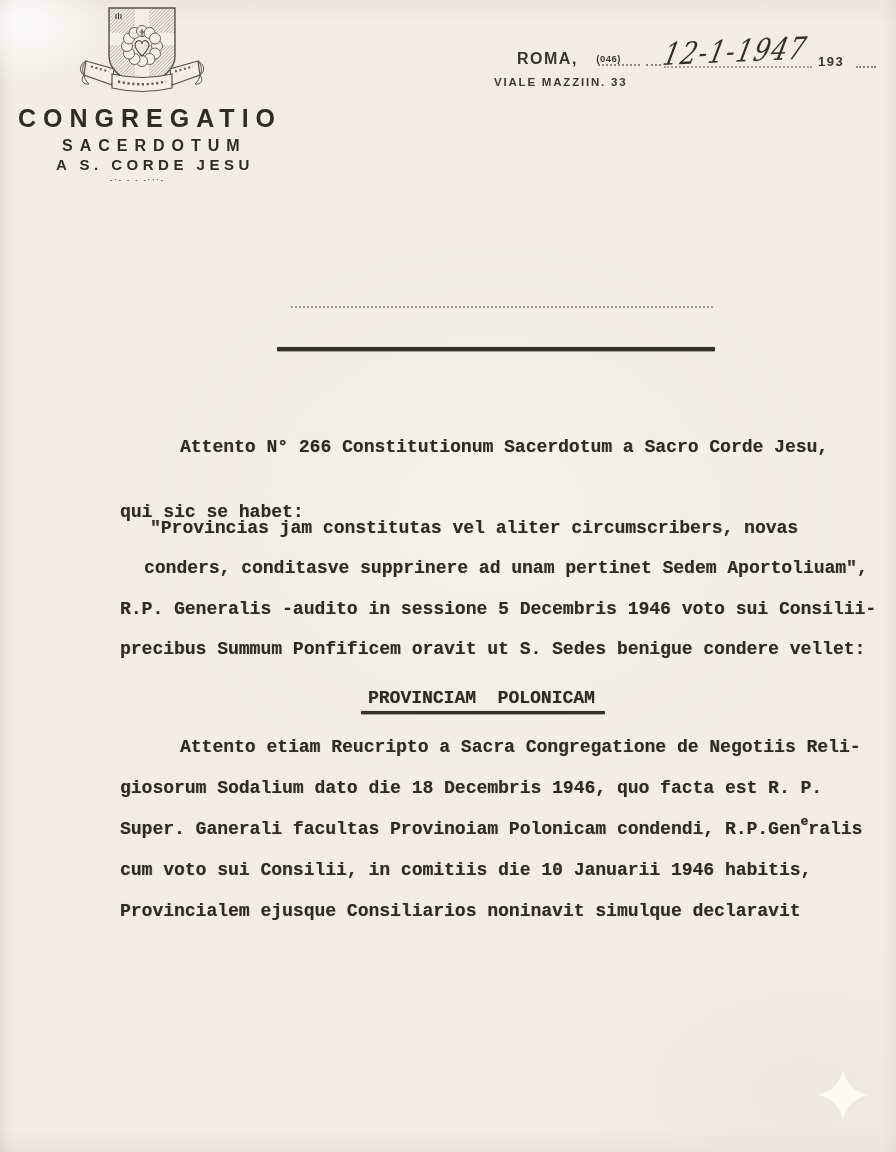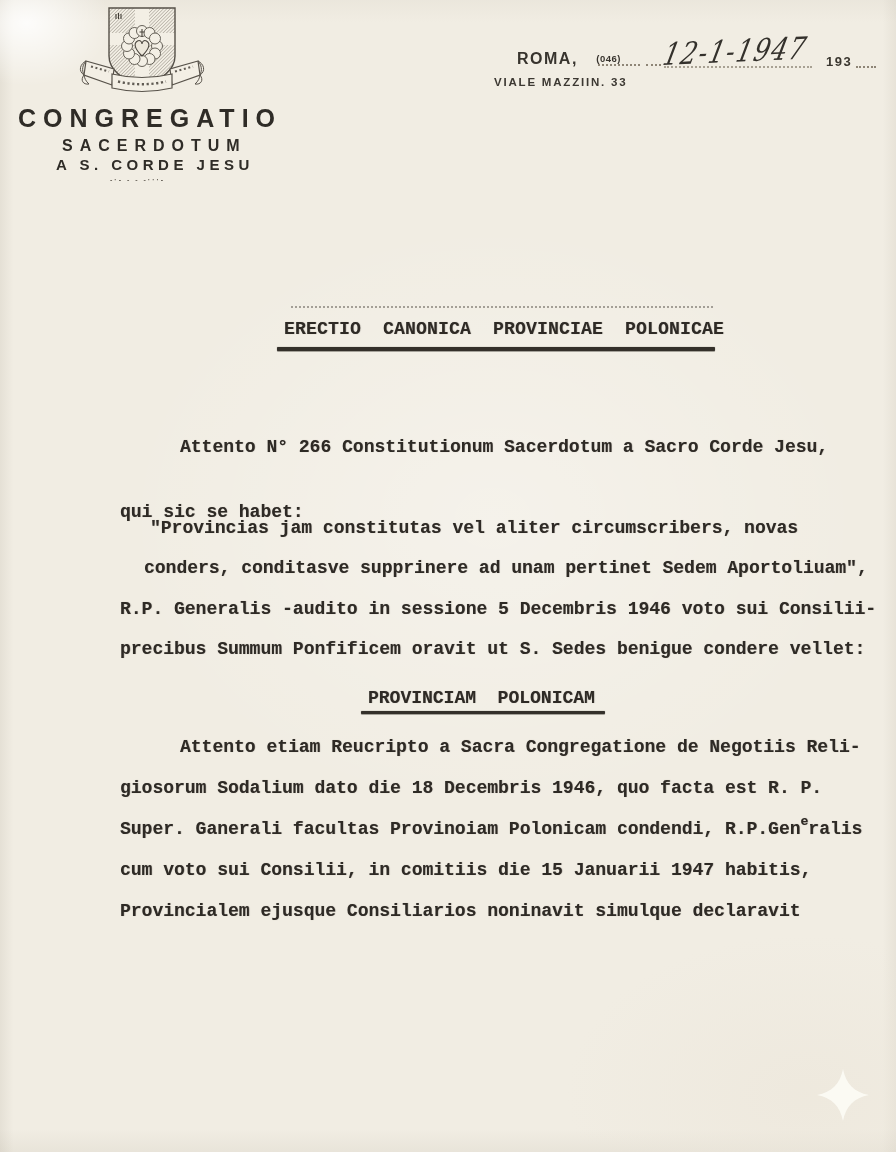--- a/index.html
+++ b/index.html
@@ -31,21 +31,21 @@
   .dots.a{left:598px;top:64px;width:42px;}
   .dots.b{left:646px;top:64px;width:15px;}
   .dots.c{left:664px;top:66px;width:148px;border-bottom-color:rgba(108,98,82,.55);}
   .dots.d{left:856px;top:66px;width:20px;}
   .hand{
     position:absolute;left:660px;top:36px;
     font-family:"DejaVu Serif", serif;font-style:italic;
     font-size:31px;color:#34312c;letter-spacing:2px;white-space:pre;
     transform:skewX(-14deg) scaleX(.80) rotate(-2deg);transform-origin:left bottom;
   }
-  .stub{position:absolute;left:818px;top:54px;font-size:13px;font-weight:700;letter-spacing:1.5px;color:#3a362f;margin-left:8px;}
+  .stub{position:absolute;left:818px;top:54px;font-size:13px;font-weight:700;letter-spacing:1.5px;color:#3a362f;}
   
   .tw{
     position:absolute;font-family:"Liberation Mono", monospace;
     font-size:18px;line-height:22px;font-weight:700;color:#2e2a25;
     white-space:pre;text-shadow:.4px .4px .7px rgba(48,43,37,.45);
   }
   .title-dashes{position:absolute;left:291px;top:306px;width:422px;height:0;border-top:2px dotted rgba(85,80,72,.5);}
   .doc-title{left:284px;top:318px;letter-spacing:.2px;}
   .rule{position:absolute;height:3px;background:#34302a;border-radius:1px;box-shadow:0 1px 0 rgba(52,48,42,.35), 0 0 1px rgba(52,48,42,.7);}
   .rule.title-rule{left:277px;top:347px;width:438px;height:4px;}
@@ -138,38 +138,37 @@
     <div class="dots a"></div>
     <div class="dots b"></div>
     <div class="dots c"></div>
     <div class="dots d"></div>
     <div class="hand">12-1-1947</div>
     <div class="stub">193</div>
     <div class="addr">VIALE MAZZIIN. 33</div>
   </div>
 
   <div class="title-dashes"></div>
-  <div class="tw doc-title">ERECTIO  CANONICA  PROVINCIAE  POLONICAE</div>
   <div class="rule title-rule"></div>
 
   <div>
     <div class="tw l1">Attento N° 266 Constitutionum Sacerdotum a Sacro Corde Jesu,</div>
     <div class="tw l2">qui sic se habet:</div>
     <div class="tw l3">"Provincias jam constitutas vel aliter circumscribers, novas</div>
     <div class="tw l4">conders, conditasve supprinere ad unam pertinet Sedem Aportoliuam",</div>
     <div class="tw l5">R.P. Generalis -audito in sessione 5 Decembris 1946 voto sui Consilii-</div>
     <div class="tw l6">precibus Summum Ponfificem oravit ut S. Sedes benigue condere vellet:</div>
 
     <div class="tw subhead">PROVINCIAM  POLONICAM</div>
     <div class="rule subhead-rule"></div>
 
     <div class="tw l7">Attento etiam Reucripto a Sacra Congregatione de Negotiis Reli-</div>
     <div class="tw l8">giosorum Sodalium dato die 18 Decembris 1946, quo facta est R. P.</div>
     <div class="tw l9"><span>Super. Ganerali facultas Provinoiam Polonicam condendi, R.P.Gen</span><span class="sup-e">e</span><span>ralis</span></div>
-    <div class="tw l10">cum voto sui Consilii, in comitiis die 15 Januarii 1947 habitis,</div>
+    <div class="tw l10">cum voto sui Consilii, in comitiis die 10 Januarii 1946 habitis,</div>
     <div class="tw l11">Provincialem ejusque Consiliarios noninavit simulque declaravit</div>
   </div>
 
   <svg class="star" width="54" height="54" viewBox="0 0 54 54">
     <path d="M27 1 C30 16 38 24 53 27 C38 30 30 38 27 53 C24 38 16 30 1 27 C16 24 24 16 27 1 Z" fill="#fbfaf4" opacity="0.97"></path>
   </svg>
 
 </div>
 
 </body></html>

